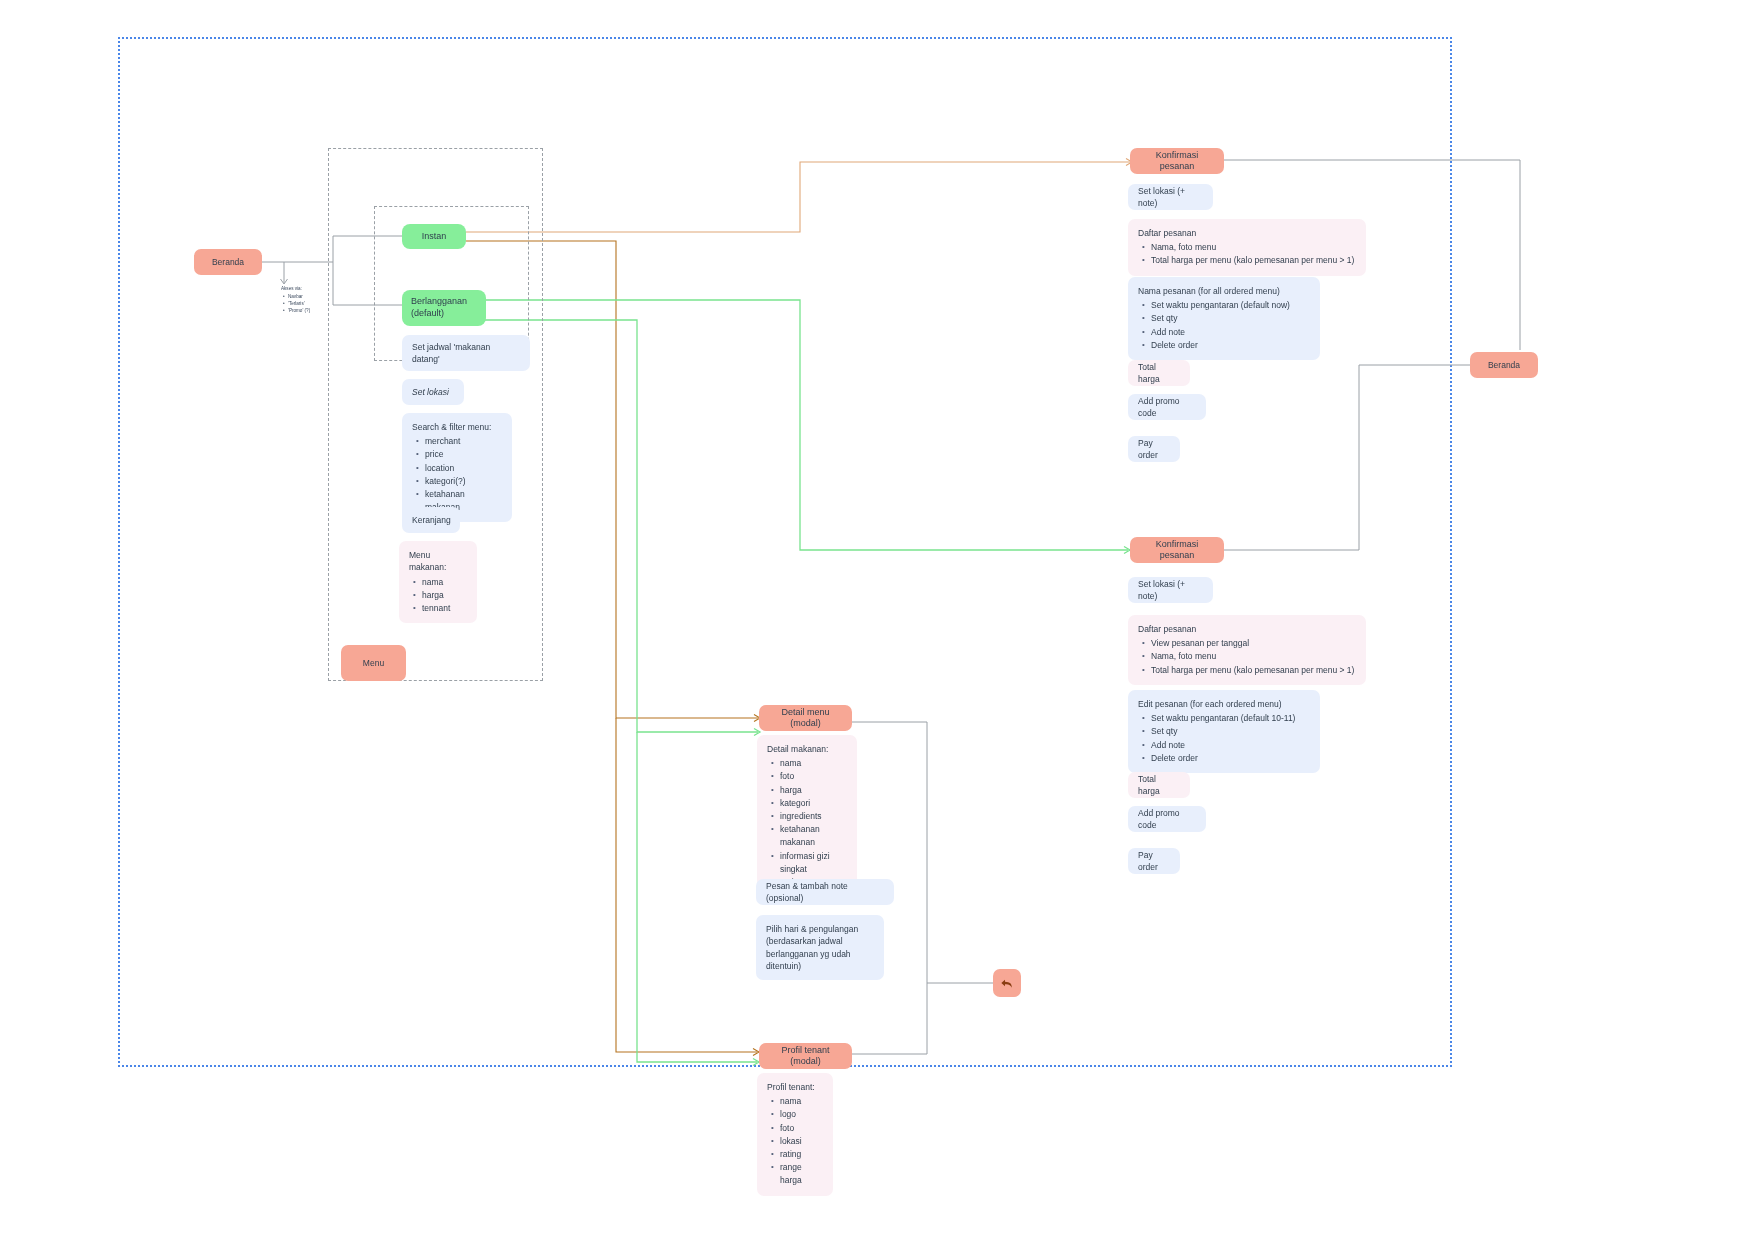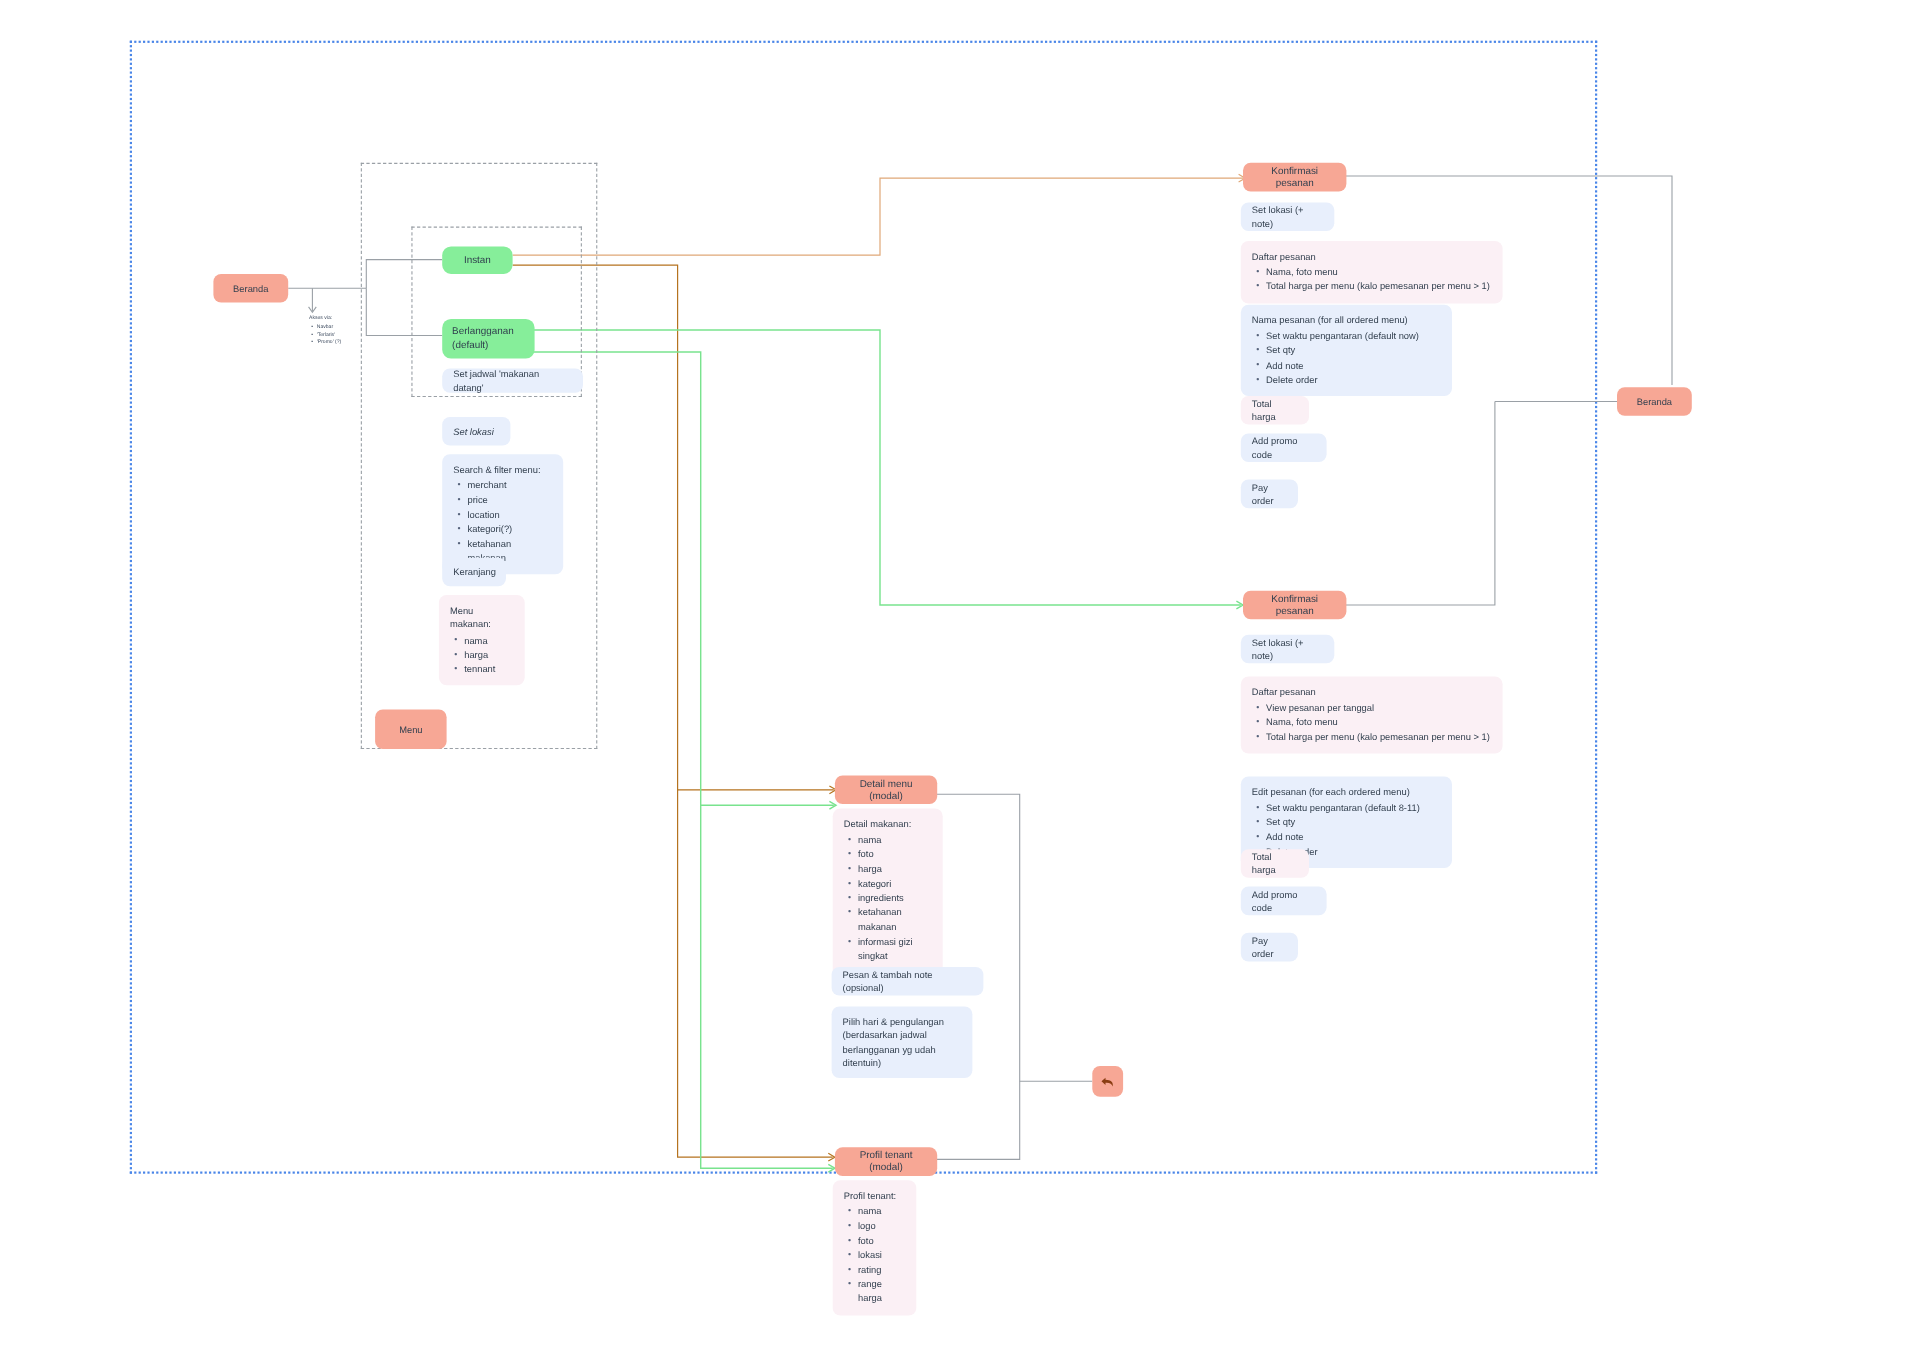--- a/index.html
+++ b/index.html
@@ -136,21 +136,21 @@
   <div class="dashgroup" style="left:374px;top:206px;width:155px;height:155px;"></div>
 
   <div class="node green" style="left:402px;top:224px;width:64px;height:25px;">
     <span>Instan</span>
   </div>
 
   <div class="node green left" style="left:402px;top:290px;width:84px;height:36px;padding:0 9px;">
     <span>Berlangganan (default)</span>
   </div>
 
-  <div class="node blue centerbox" style="left:402px;top:335px;width:128px;height:22px;">
+  <div class="node blue centerbox" style="left:402px;top:335px;width:128px;height:36px;">
     <span>Set jadwal 'makanan datang'</span>
   </div>
 
   <div class="node blue centerbox" style="left:402px;top:379px;width:62px;height:26px;font-style:italic;">
     <span>Set lokasi</span>
   </div>
 
   <div class="node blue" style="left:402px;top:413px;width:110px;">
     <span class="boxtitle">Search &amp; filter menu:</span>
     <ul class="blist">
@@ -275,24 +275,24 @@
 
   <div class="node pinkbox" style="left:1128px;top:615px;width:238px;">
     <span class="boxtitle">Daftar pesanan</span>
     <ul class="blist">
       <li>View pesanan per tanggal</li>
       <li>Nama, foto menu</li>
       <li>Total harga per menu (kalo pemesanan per menu &gt; 1)</li>
     </ul>
   </div>
 
-  <div class="node blue" style="left:1128px;top:690px;width:192px;margin-top:16px;">
+  <div class="node blue" style="left:1128px;top:690px;width:192px;">
     <span class="boxtitle">Edit pesanan (for each ordered menu)</span>
     <ul class="blist">
-      <li>Set waktu pengantaran (default 8-11)</li>
+      <li>Set waktu pengantaran (default 10-11)</li>
       <li>Set qty</li>
       <li>Add note</li>
       <li>Delete order</li>
     </ul>
   </div>
 
   <div class="node pinkbox centerbox" style="left:1128px;top:772px;width:62px;height:26px;">
     <span>Total harga</span>
   </div>
 

